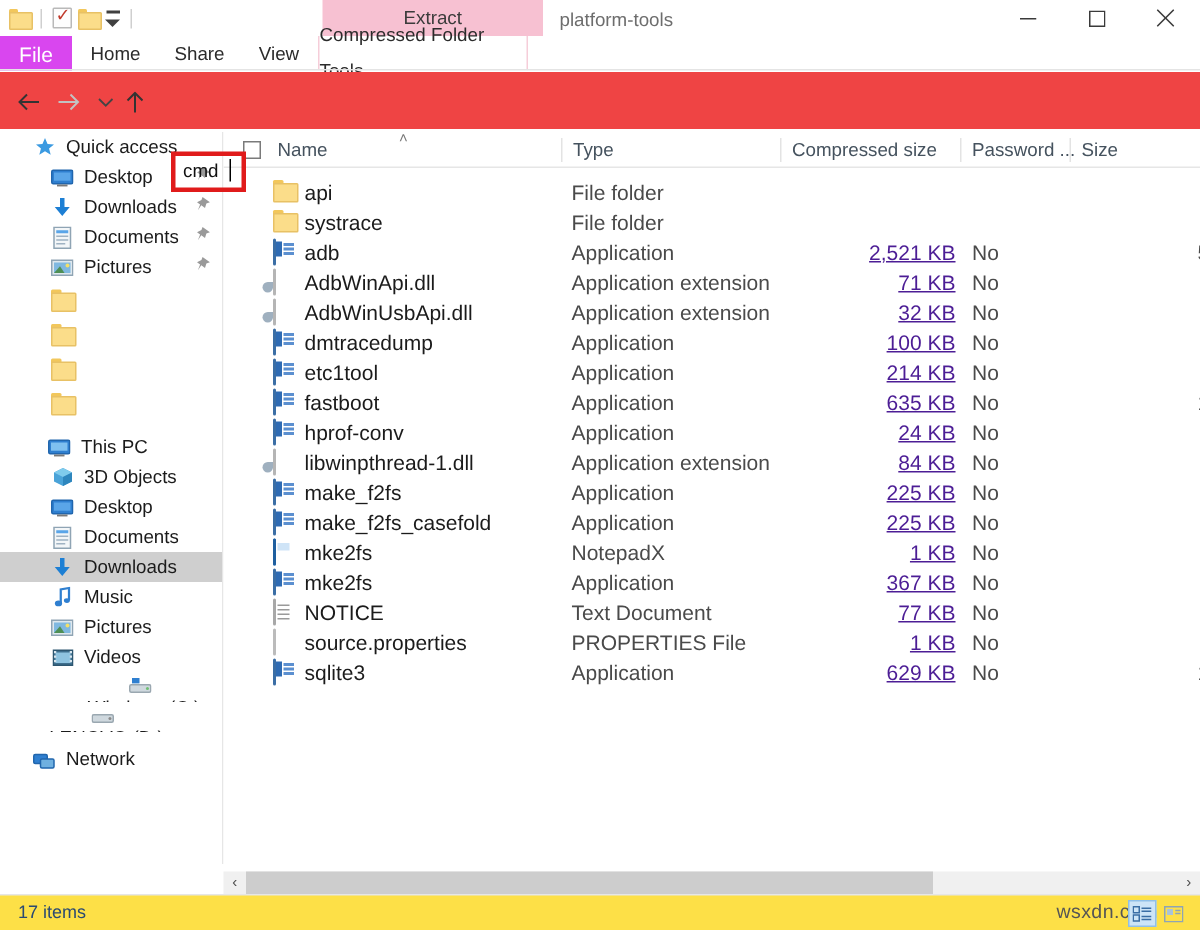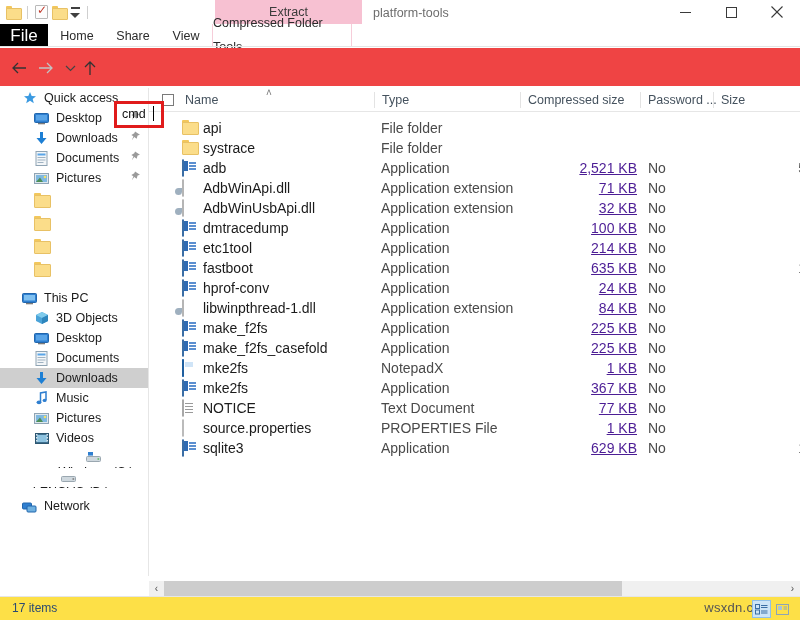--- a/index.html
+++ b/index.html
@@ -47,21 +47,21 @@
     font-size:12.5px; color:#6d6d6d;
   }
   .wbtns { position:absolute; top:0; right:0; height:24px; display:flex; }
   .wbtn { width:46px; height:24px; display:flex; align-items:center; justify-content:center; cursor:default; }
   .wbtn svg { display:block; }
 
   
   .ribbon { position:absolute; top:24px; left:0; width:800px; height:23px; background:#fff; }
   .tabrow { position:absolute; top:0; left:0; display:flex; height:23px; }
   .tab { height:23px; line-height:24px; font-size:12.5px; color:#2b2b2b; padding:0 0; display:flex; align-items:center; justify-content:center; }
-  .tab-file { width:48px; background:#000000; color:#fff; font-size:17px; }
+  .tab-file { width:48px; background:#d946ef; color:#fff; font-size:14px; }
   .tab-home { width:58px; }
   .tab-share { width:54px; }
   .tab-view { width:52px; }
   .tab-cft {
     width:140px; background:#ffffff; border:1px solid #f6cdd9; border-bottom:1px solid #fff;
     border-top:none; font-size:12.5px;
   }
   .ctx-header {
     position:absolute; top:0px; left:215px; width:147px; height:24px;
     background:#f7c1d2; color:#3b3b3b; font-size:12.5px;
@@ -382,21 +382,21 @@
     </div>
     <div class="nav-item" style="padding-left:33px;height:23px;">
       <span class="nav-ico">
           <span class="ic-folder"></span>
         </span>
       <span class="nav-label"></span>
     </div>
 
     <div class="nav-gap"></div>
 
-    <div class="nav-item" style="padding-left:21px;">
+    <div class="nav-item" style="padding-left:31px;">
       <span class="nav-ico">
         <svg width="15" height="13" viewBox="0 0 15 13">
             <rect x="0.5" y="1.5" width="14" height="9" rx="1" fill="#2f7fd0" stroke="#2166ad"></rect>
             <rect x="2" y="3" width="11" height="5.5" fill="#7fc0f0"></rect>
             <rect x="4" y="11" width="7" height="1.3" fill="#7a7a7a"></rect>
           </svg>
       </span>
       <span class="nav-label">This PC</span>
     </div>
 

